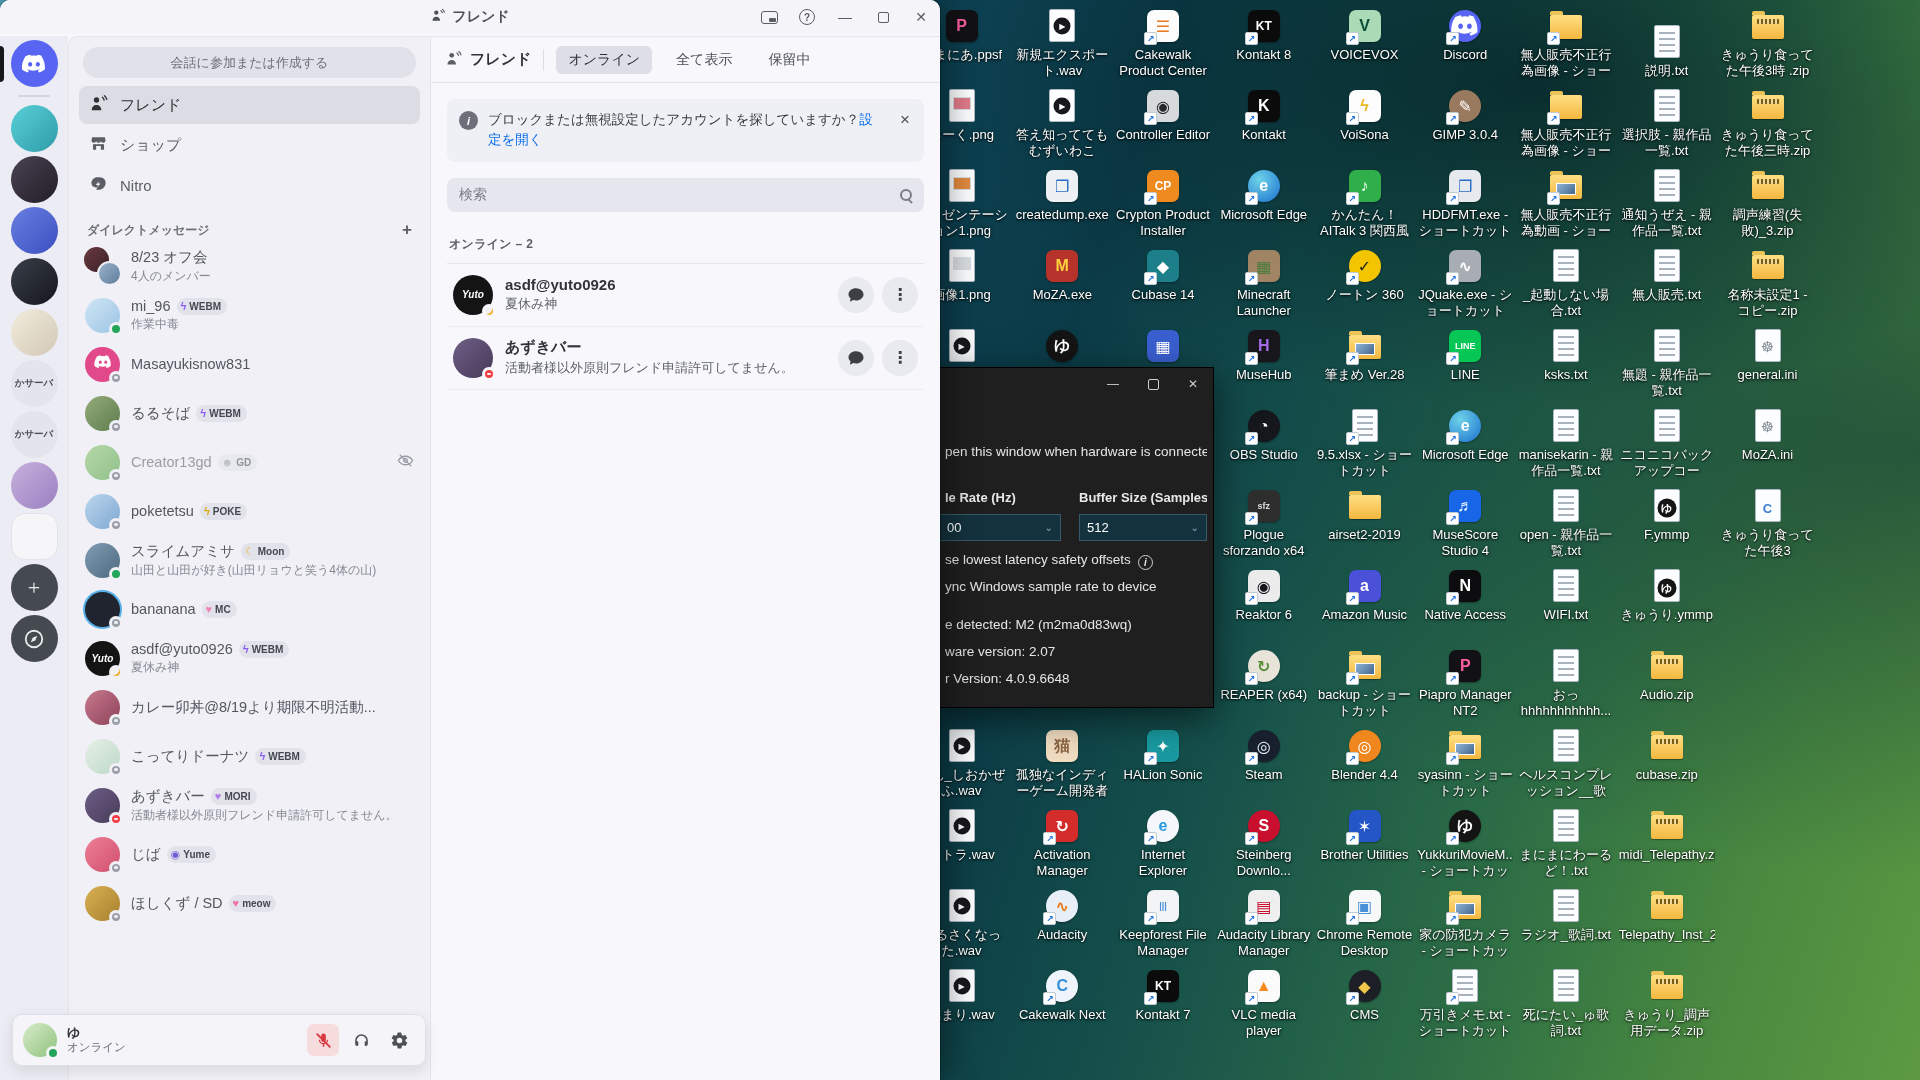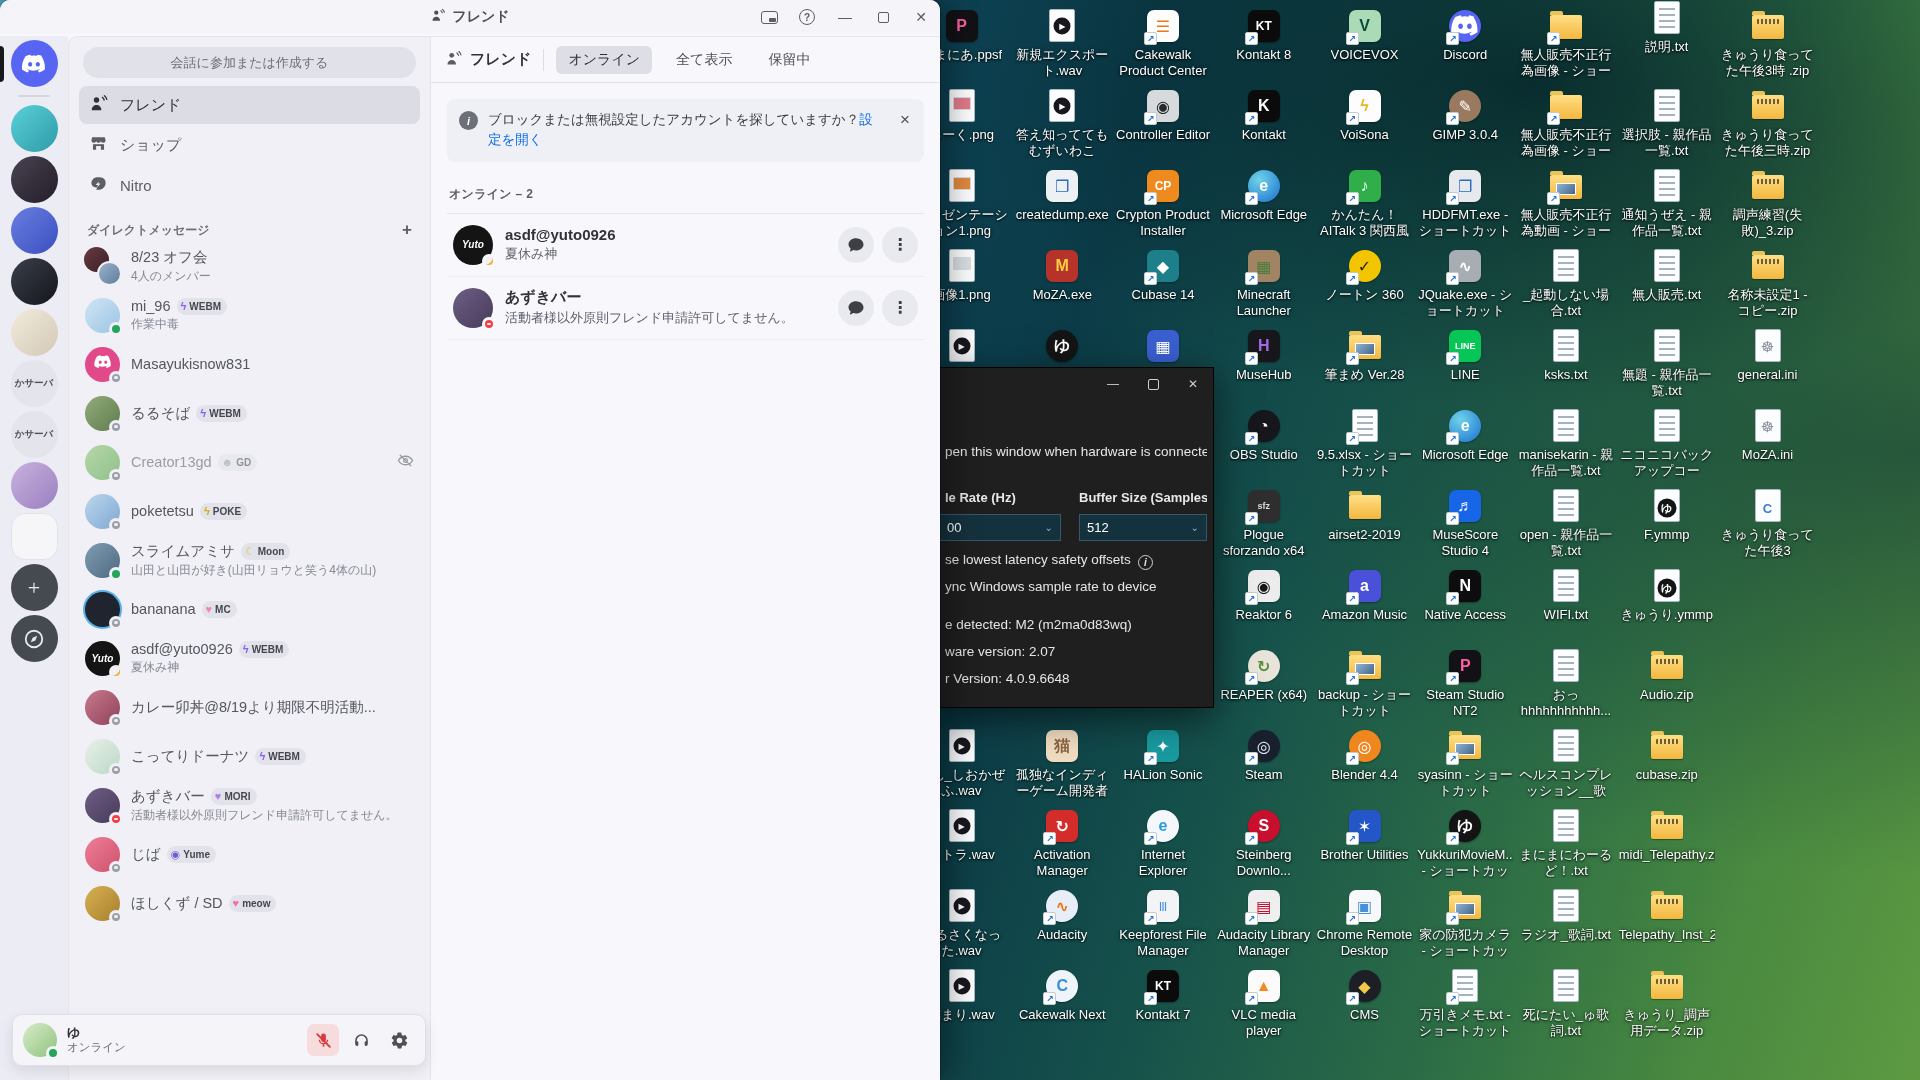--- a/index.html
+++ b/index.html
@@ -599,21 +599,21 @@
           <div class="tile" style="background: rgb(13, 13, 15); color: rgb(255, 255, 255); font-size: 16px;">N</div>
           <div class="sc">↗</div>
         </div>
         <div class="lbl">Native Access</div>
       </div>
       <div class="dicon" style="left: 1416.75px; top: 648px;">
         <div class="ic k-tile">
           <div class="tile" style="background: rgb(18, 18, 22); color: rgb(255, 95, 162); font-size: 16px;">P</div>
           <div class="sc">↗</div>
         </div>
-        <div class="lbl">Steam Studio NT2</div>
+        <div class="lbl">Piapro Manager NT2</div>
       </div>
       <div class="dicon" style="left: 1416.75px; top: 728px;">
         <div class="ic k-folderimg">
           <div class="fold">
             <div class="photo"></div>
           </div>
           <div class="sc">↗</div>
         </div>
         <div class="lbl">syasinn - ショートカット</div>
       </div>
@@ -716,21 +716,21 @@
           <div class="sheet"></div>
         </div>
         <div class="lbl">ラジオ_歌詞.txt</div>
       </div>
       <div class="dicon" style="left: 1517.5px; top: 968px;">
         <div class="ic k-txt">
           <div class="sheet"></div>
         </div>
         <div class="lbl">死にたい_ゅ歌詞.txt</div>
       </div>
-      <div class="dicon" style="left: 1618.25px; top: 0;">
+      <div class="dicon" style="left: 1618.25px; top: 24px;">
         <div class="ic k-txt">
           <div class="sheet"></div>
         </div>
         <div class="lbl">説明.txt</div>
       </div>
       <div class="dicon" style="left: 1618.25px; top: 88px;">
         <div class="ic k-txt">
           <div class="sheet"></div>
         </div>
         <div class="lbl">選択肢 - 親作品一覧.txt</div>
@@ -1189,20 +1189,24 @@
       <div id="tab-list" style="display:contents"><div class="tab active">オンライン</div><div class="tab">全て表示</div><div class="tab">保留中</div></div>
 
     </div>
 
     <div class="notice">
       <span class="ii">i</span>
       <span class="ntxt"><span>ブロックまたは無視設定したアカウントを探していますか？</span><a href="#">設定を開く</a></span>
       <span class="nclose">×</span>
     </div>
 
+    <div class="msearch">
+      <span>検索</span>
+      <span class="mag"></span>
+    </div>
 
     <div class="sect">オンライン – 2</div>
     <div class="flist" id="friend-list">
         <div class="frow">
           <div class="av" style="background: rgb(20, 20, 20);">
             <span class="avtxt">Yuto</span>
             <span class="dot p-idle" style="border-color: rgb(248, 248, 252);"></span>
           </div>
           <div>
             <div class="fn">asdf@yuto0926</div>

